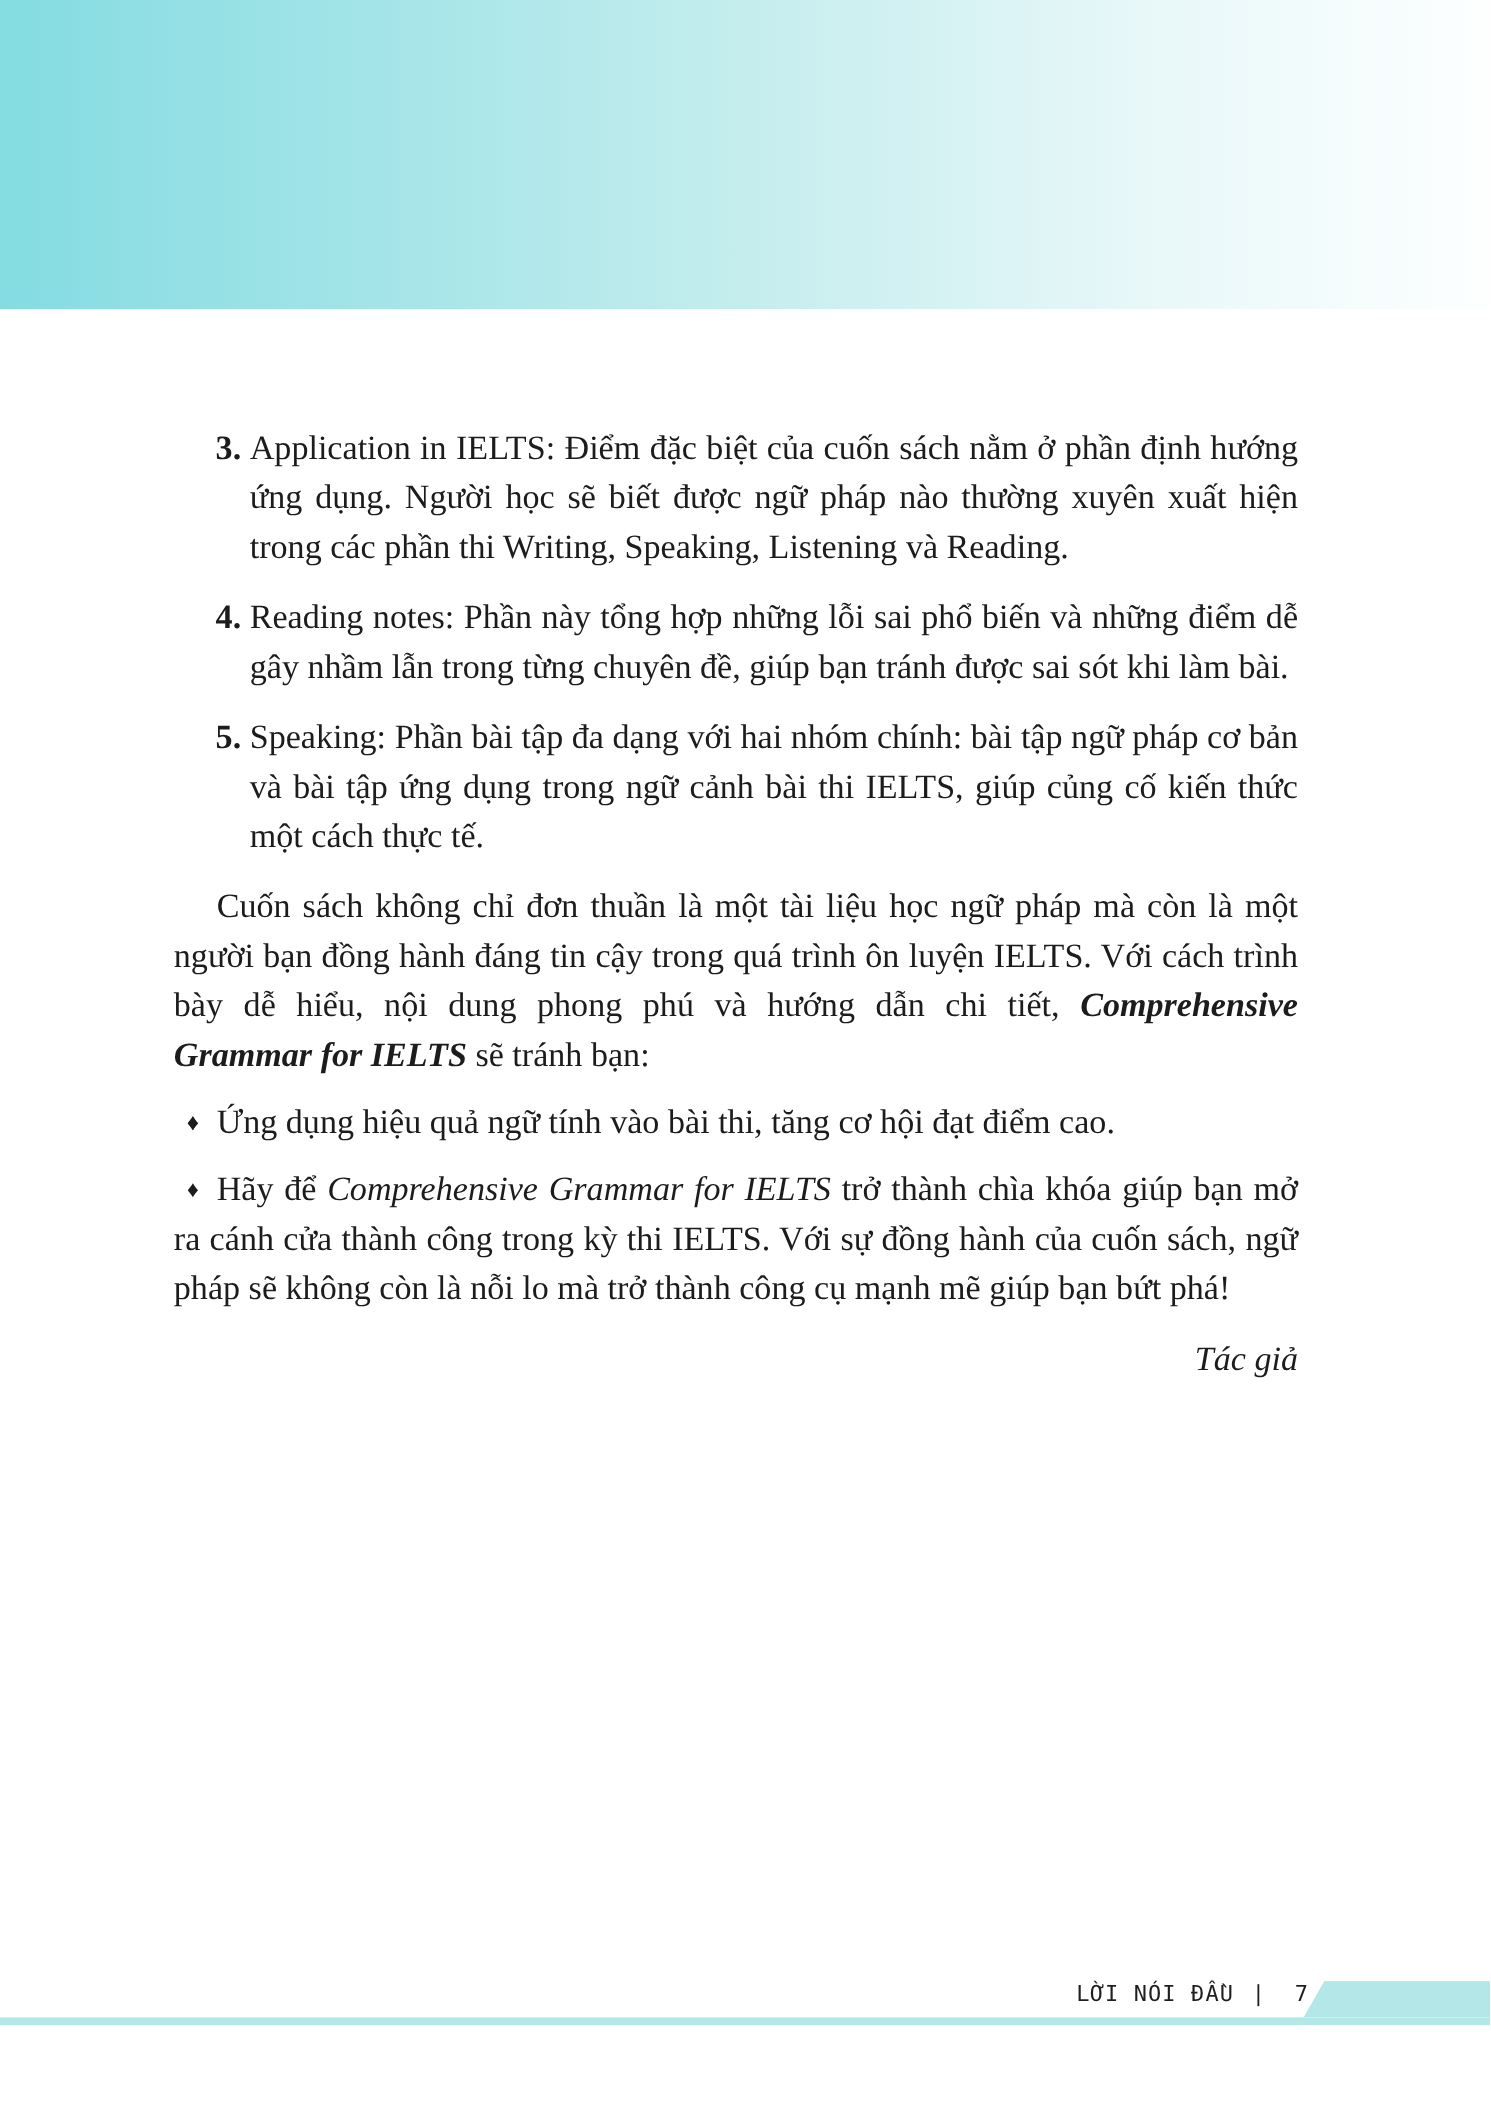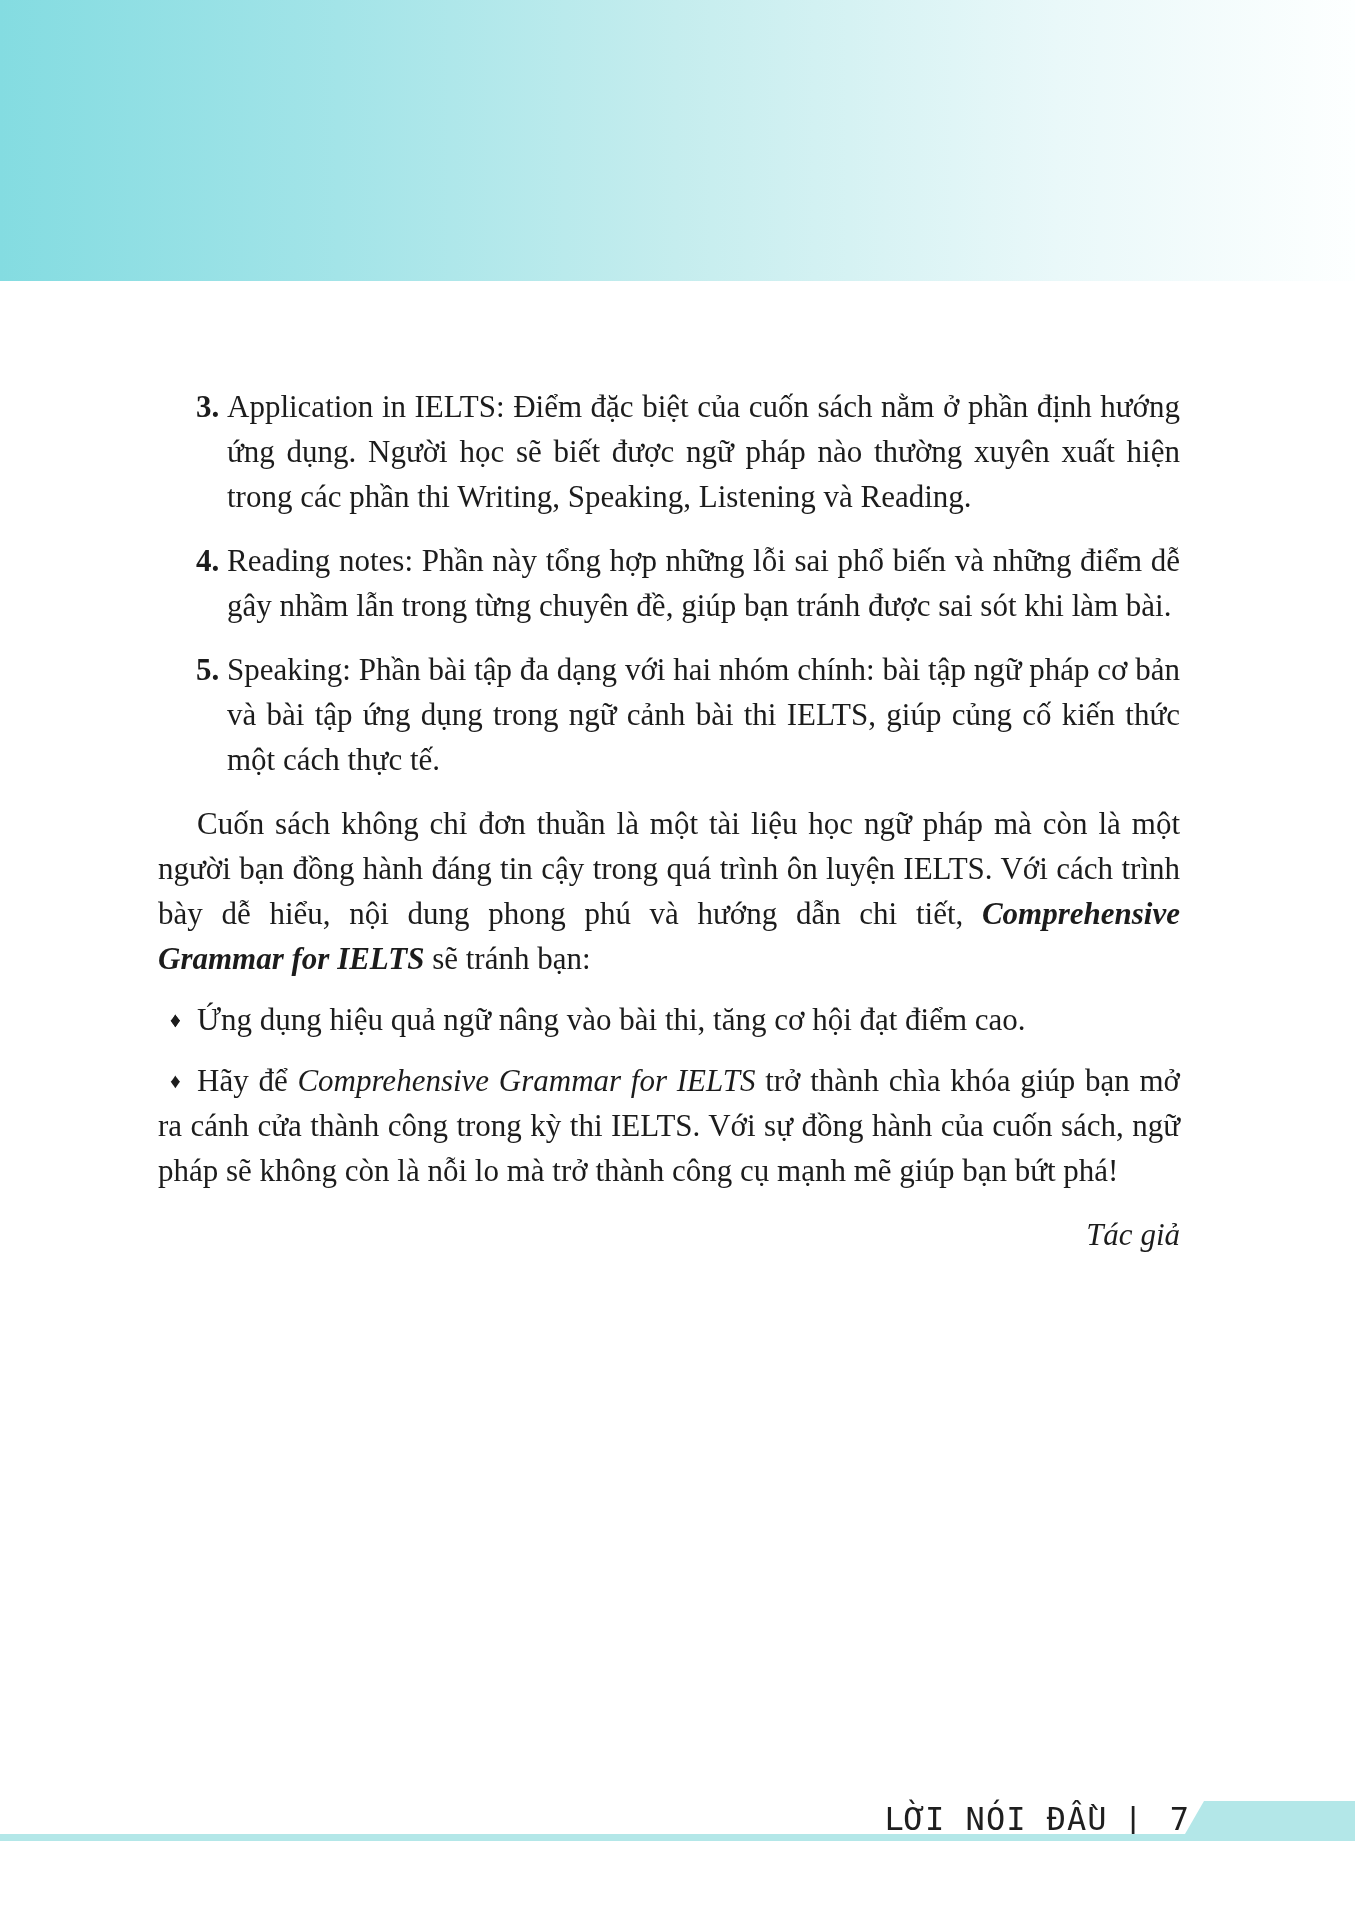--- a/index.html
+++ b/index.html
@@ -72,21 +72,21 @@
     text-align: right;
     font-style: italic;
   }
 
   
   .footer-label {
     position: absolute;
     top: 1800px;
     right: 165px;
     font-family: "DejaVu Sans Mono", monospace;
-    font-size: 32px;
+    font-size: 20px;
     letter-spacing: 1px;
     color: #1f1f1f;
     white-space: nowrap;
   }
   .footer-label .sep { margin: 0 14px 0 16px; font-weight: 300; }
   .footer-label .pagenum { margin-left: 12px; }
 
   .footer-tab {
     position: absolute;
     left: 1185px;
@@ -126,21 +126,21 @@
       <span class="num">5.</span><span class="label">Speaking:</span> <span>Phần bài tập đa dạng với hai nhóm chính: bài tập ngữ pháp cơ bản và bài tập ứng dụng trong ngữ cảnh bài thi IELTS, giúp củng cố kiến thức một cách thực tế.</span>
     </div>
 
     <p class="para"><span>Cuốn sách không chỉ đơn thuần là một tài liệu học ngữ pháp mà còn là một người bạn đồng hành đáng tin cậy trong quá trình ôn luyện IELTS. Với cách trình bày dễ hiểu, nội dung phong phú và hướng dẫn chi tiết, </span><span class="book-title-bold">Comprehensive Grammar for IELTS</span><span> sẽ tránh bạn:</span></p>
 
     <div class="bullet-list">
       <div class="bullet">
         <span class="marker">♦</span>
       </div>
       <div class="bullet">
-        <span class="marker">♦</span><span>Ứng dụng hiệu quả ngữ nâng vào bài thi, tăng cơ hội đạt điểm cao.</span>
+        <span class="marker">♦</span><span>Ứng dụng hiệu quả ngữ tính vào bài thi, tăng cơ hội đạt điểm cao.</span>
       </div>
       <div class="bullet">
         <span class="marker">♦</span>
       </div>
     </div>
 
     <p class="para"><span>Hãy để </span><span class="book-title-italic">Comprehensive Grammar for IELTS</span><span> trở thành chìa khóa giúp bạn mở ra cánh cửa thành công trong kỳ thi IELTS. Với sự đồng hành của cuốn sách, ngữ pháp sẽ không còn là nỗi lo mà trở thành công cụ mạnh mẽ giúp bạn bứt phá!</span></p>
 
     <p class="signature">Tác giả</p>
 

